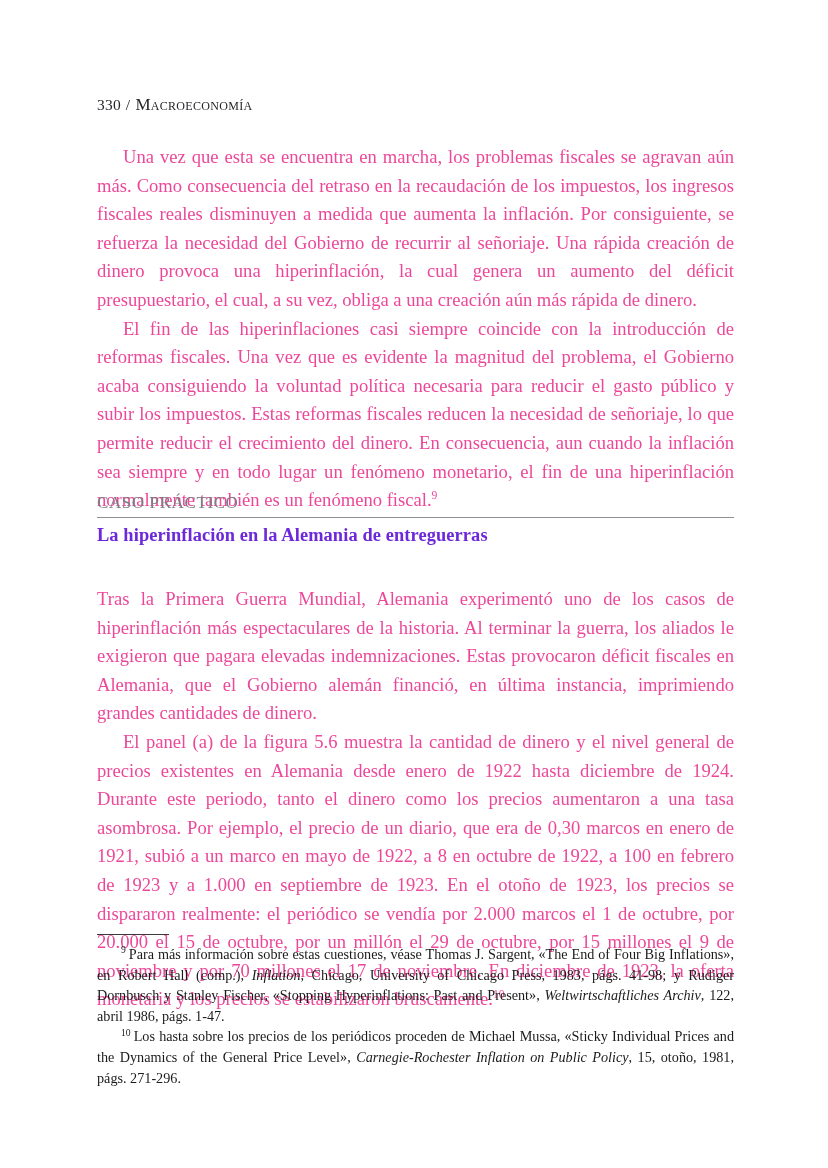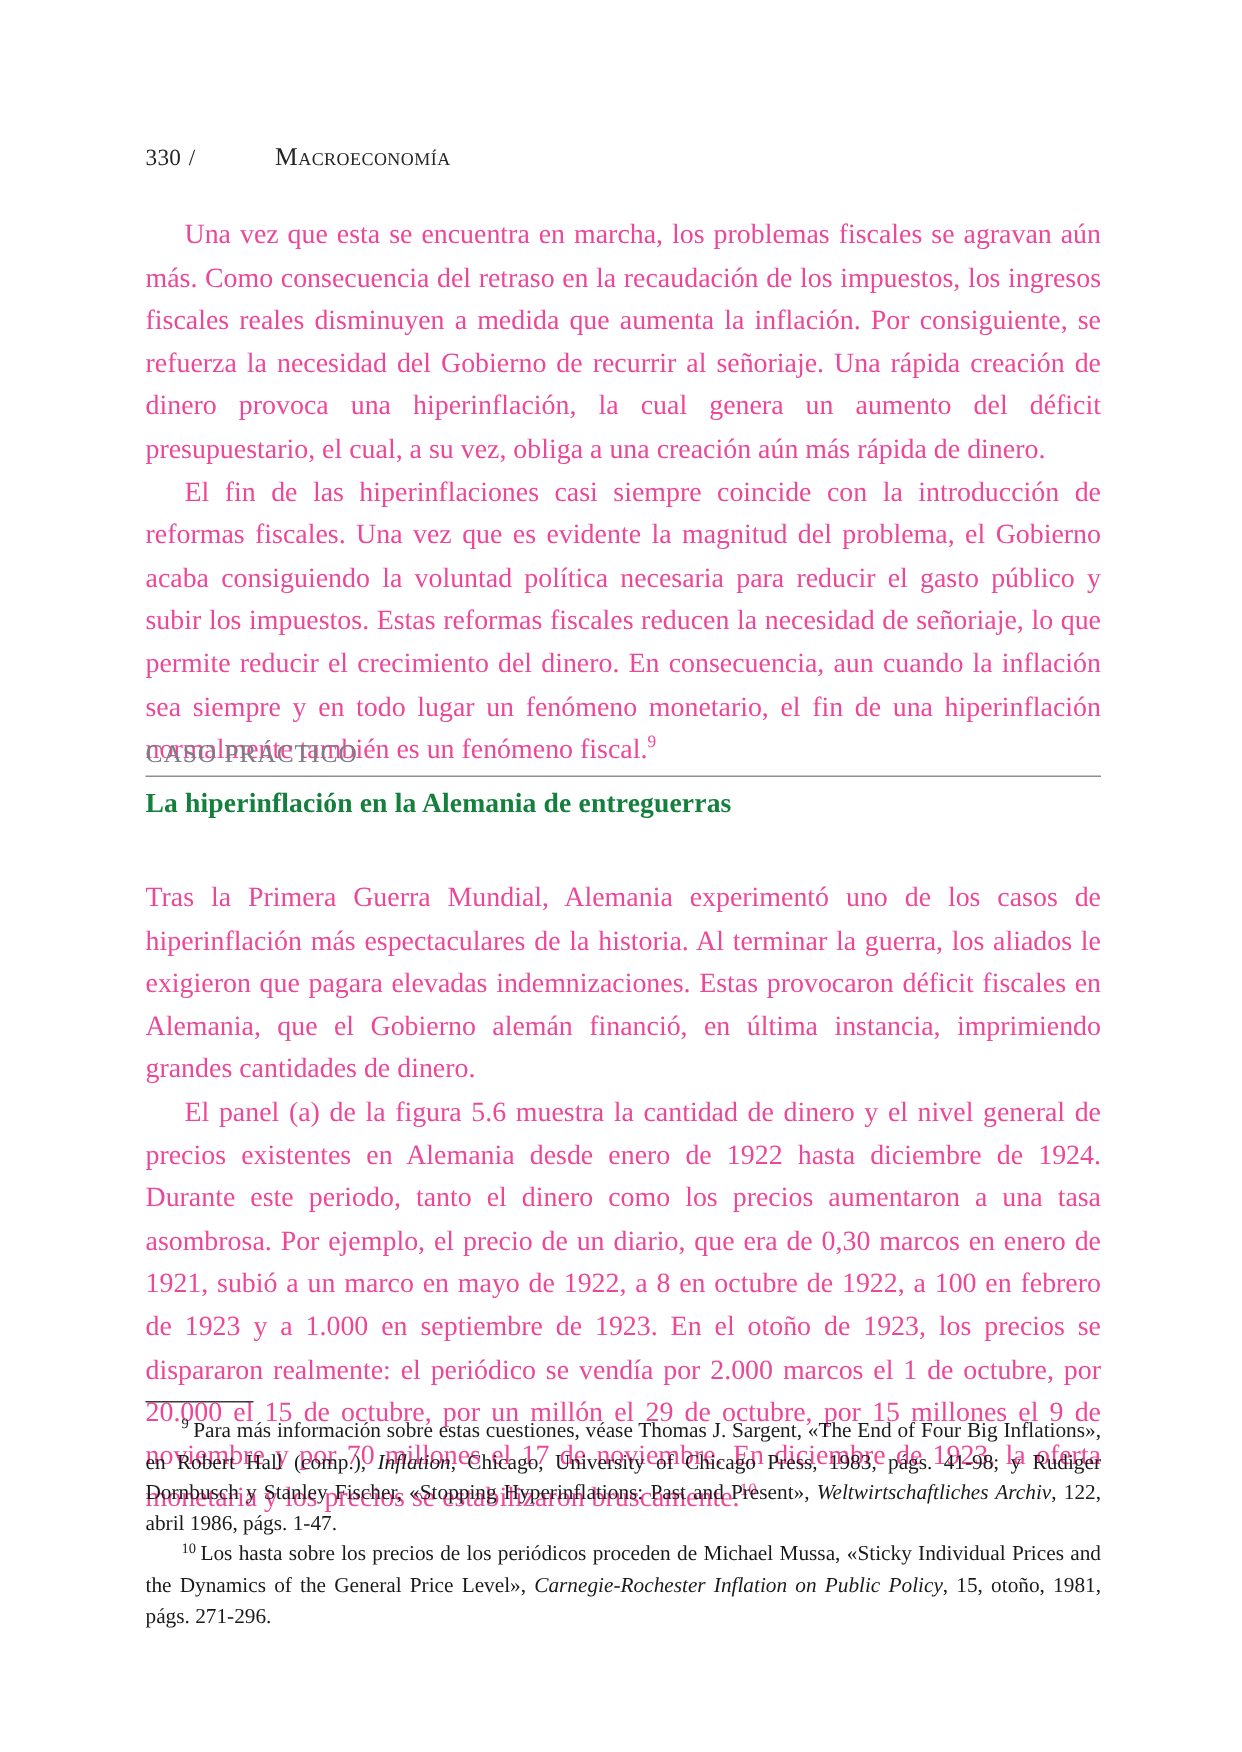--- a/index.html
+++ b/index.html
@@ -27,21 +27,20 @@
     letter-spacing: 0.2px;
     color: #26262a;
     white-space: nowrap;
   }
   .running-head .folio { font-size: 15.5px; }
   .running-head .sep { margin: 0 5px; }
   .running-head .book-title {
     font-variant: small-caps;
     font-size: 17px;
     letter-spacing: 0.3px;
-    margin-left: 48px;
   }
 
   
   .body-block {
     position: absolute;
     left: 97px;
     width: 637px;
     text-align: justify;
     text-justify: inter-word;
     font-size: 18.6px;
@@ -77,21 +76,21 @@
   }
   .case-rule {
     border-top: 1.3px solid #8d9095;
     margin-top: 3px;
     margin-bottom: 5px;
     width: 637px;
   }
   .case-title {
     font-size: 18.4px;
     font-weight: bold;
-    color: #15803d;
+    color: #6d28d9;
     line-height: 24px;
     letter-spacing: 0.1px;
   }
 
   
   .footnotes {
     position: absolute;
     left: 97px;
     width: 637px;
     font-size: 14.2px;

